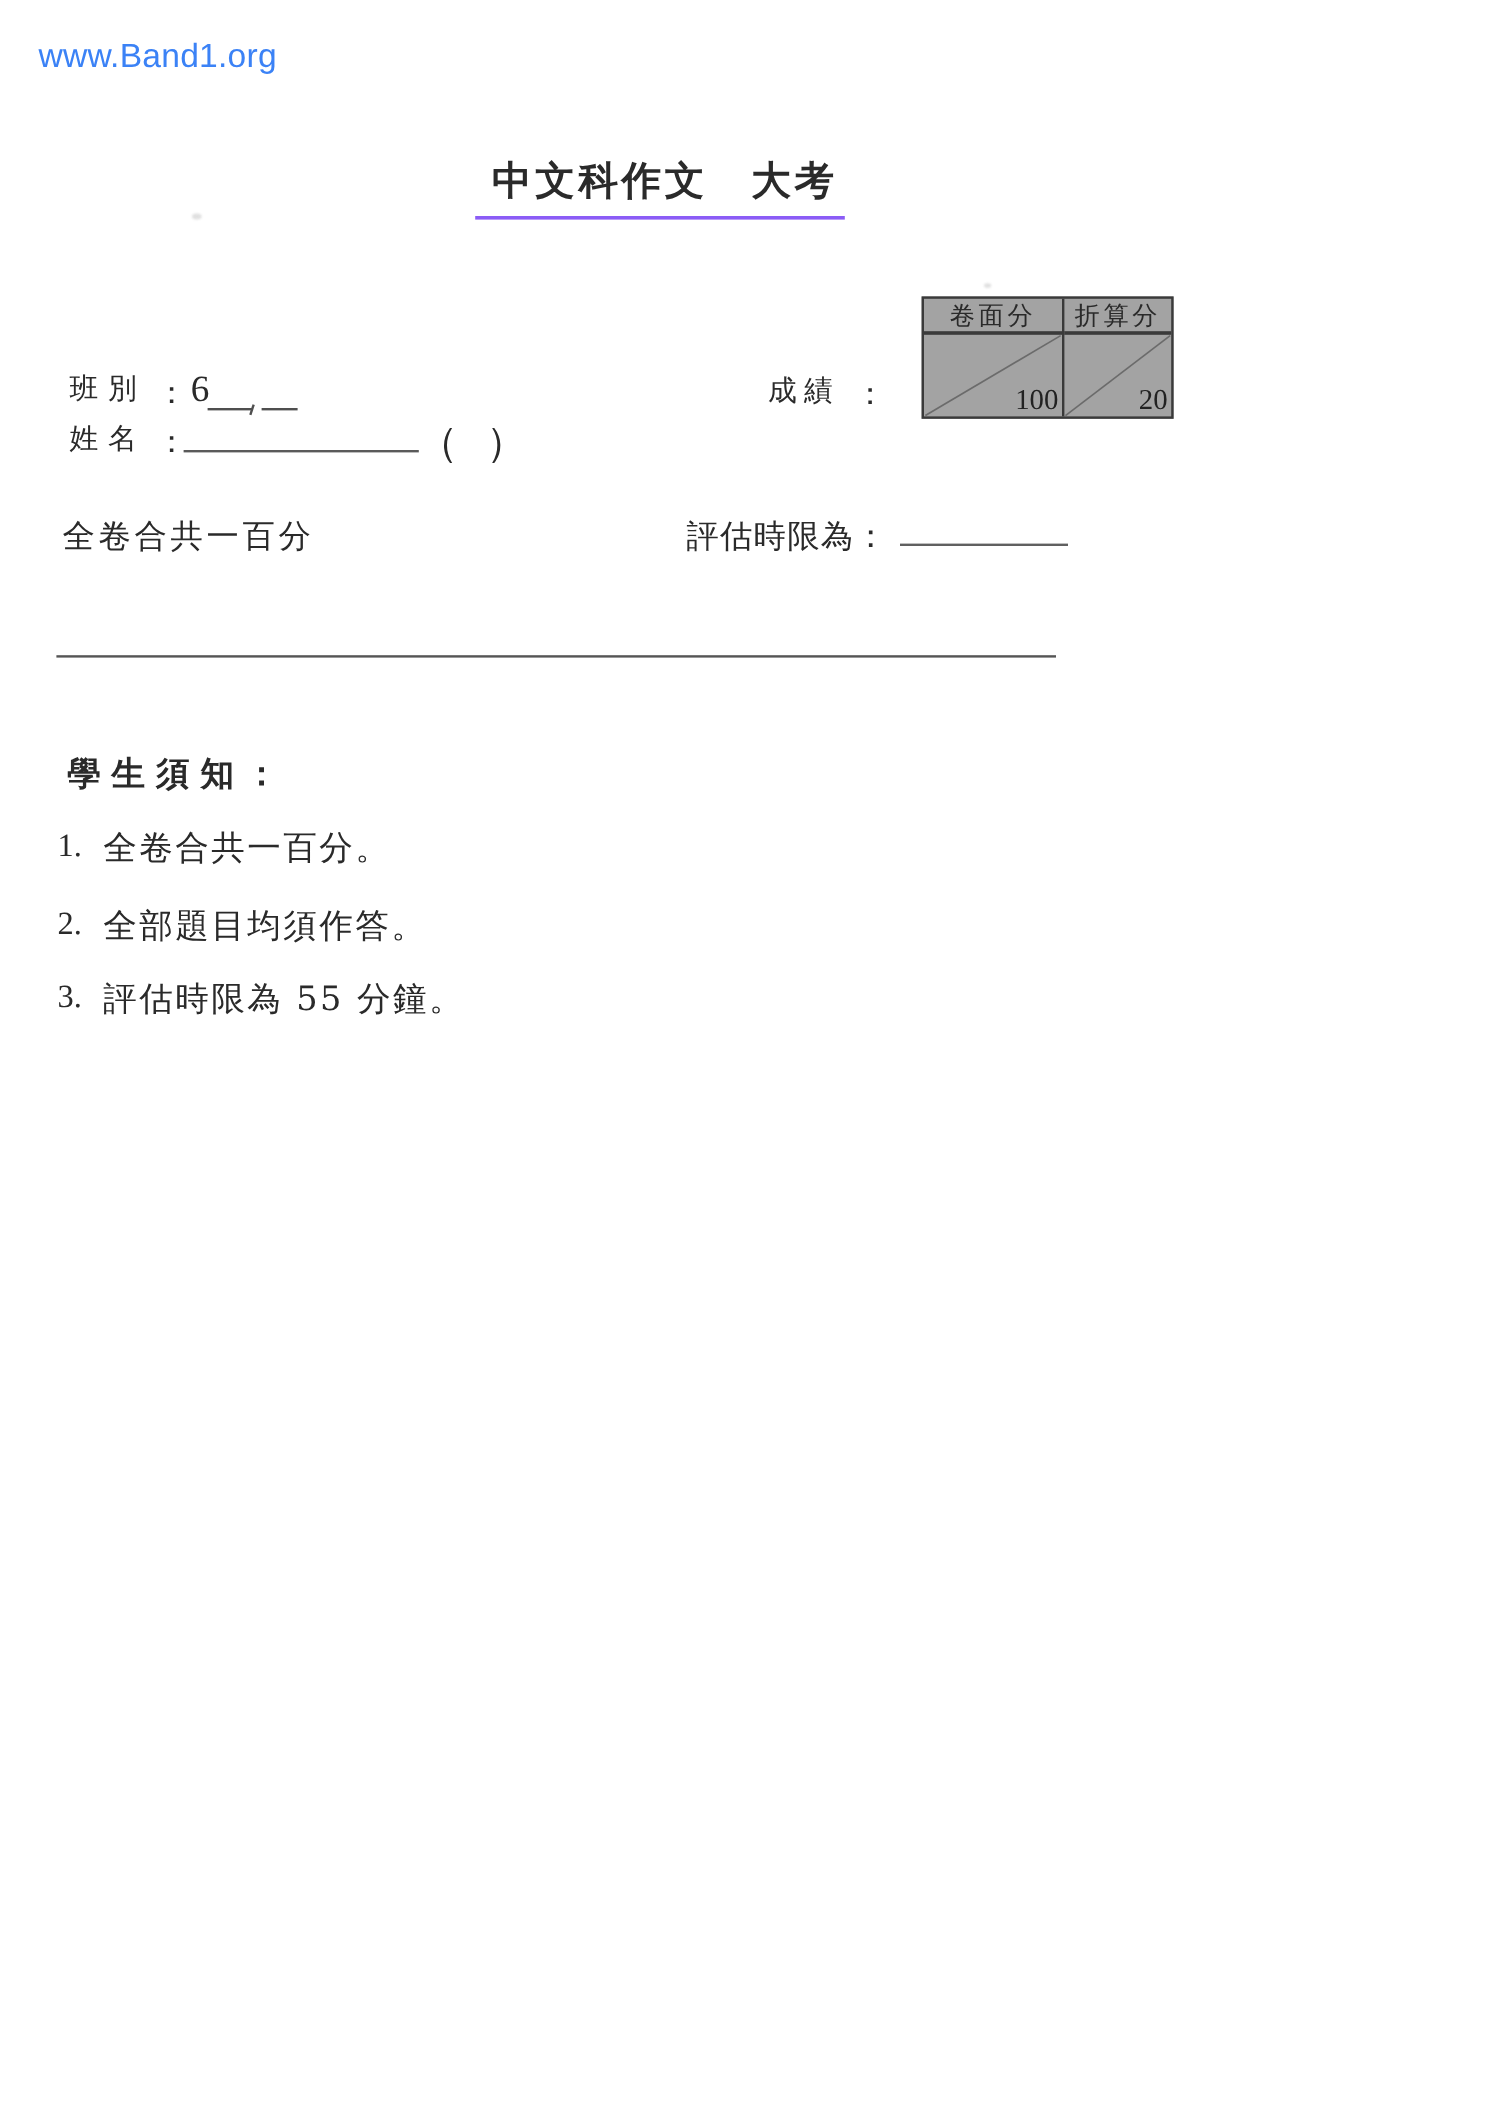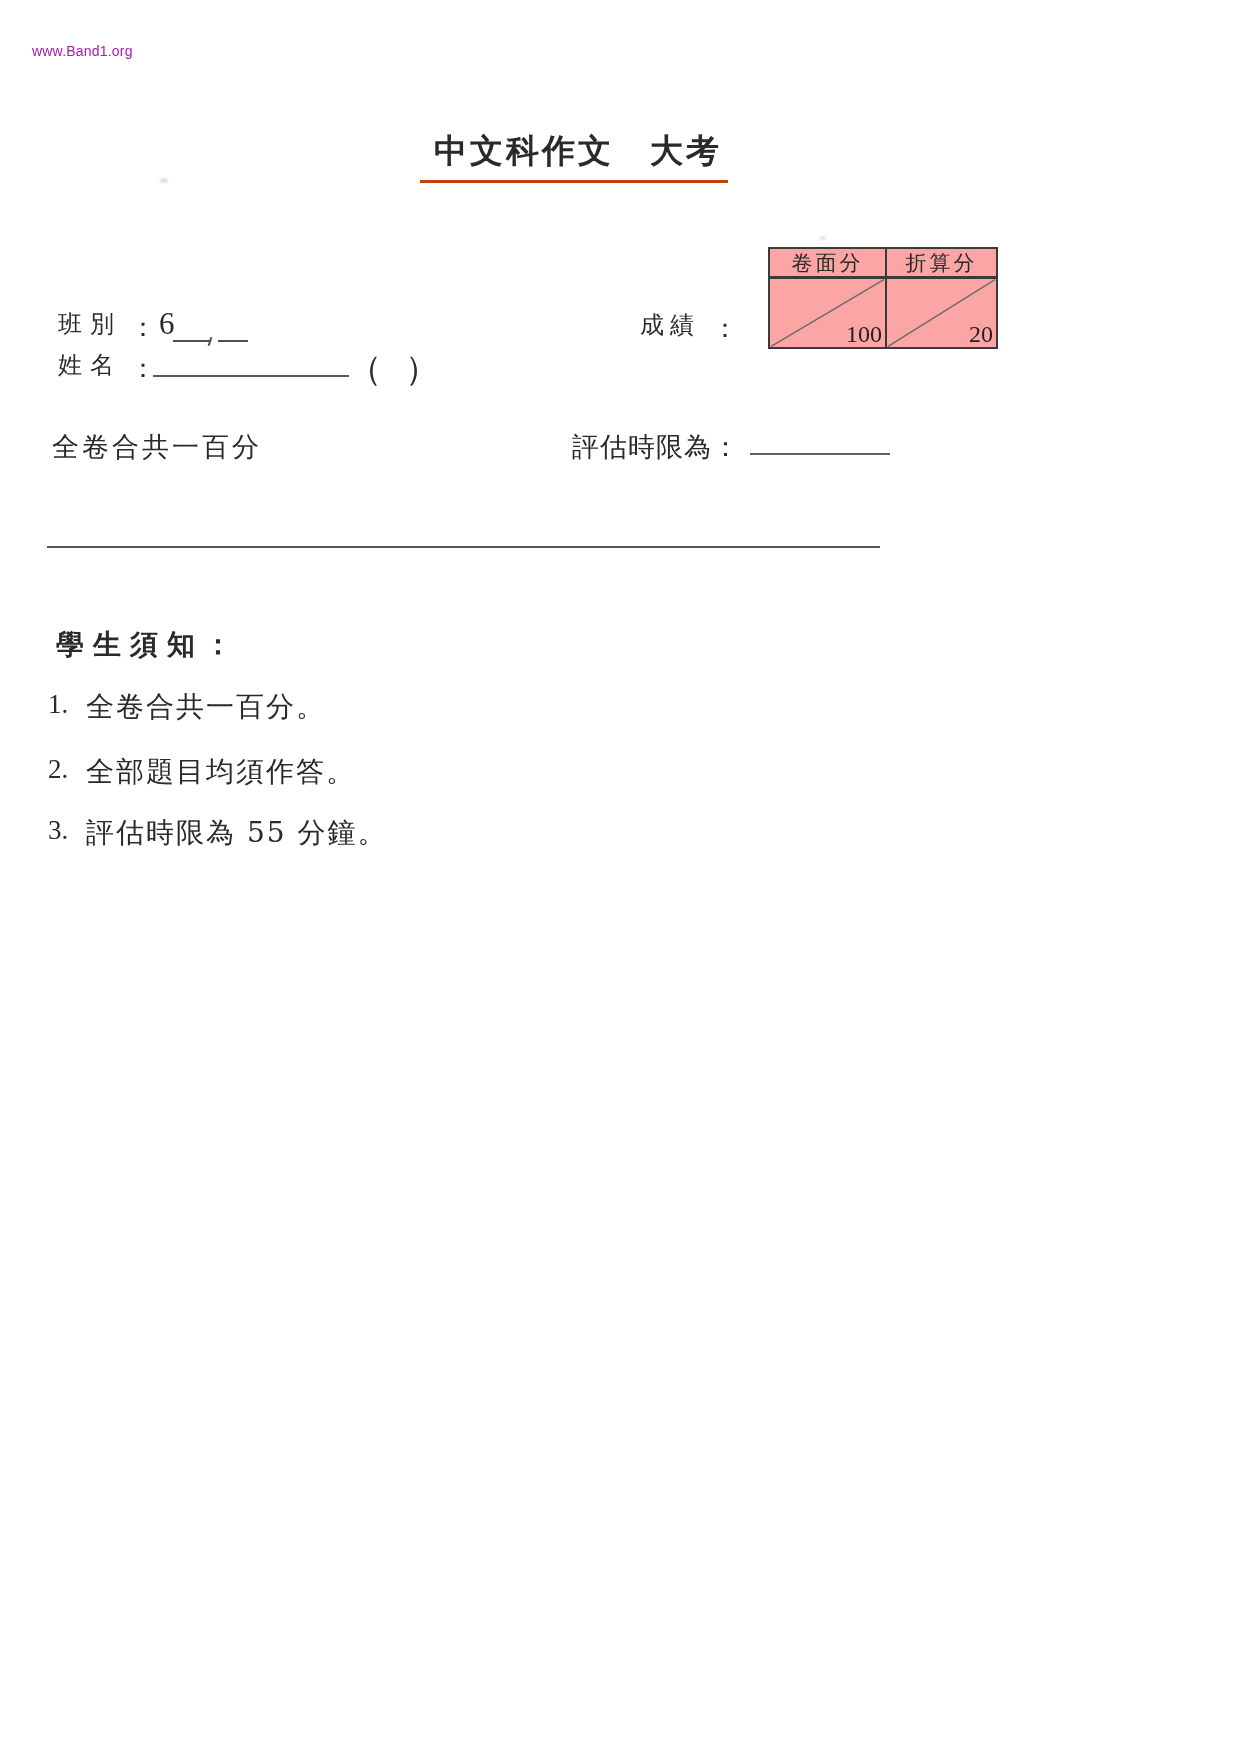--- a/index.html
+++ b/index.html
@@ -14,45 +14,45 @@
     width:1240px;height:1754px;
     background:#ffffff;
     margin:0 auto;
     overflow:hidden;
     color:var(--ink);
   }
   .abs{position:absolute;}
 
   
   .watermark{
-    left:32px;top:43px;
+    left:32px;top:31px;
     font-family:"Liberation Sans","DejaVu Sans",sans-serif;
-    font-size:14px;color:#a21caf;letter-spacing:0.2px;
+    font-size:28px;color:#3b82f6;letter-spacing:0.2px;
   }
 
   
   .doc-title{
-    left:420px;top:129px;
+    left:396px;top:129px;
     font-size:33px;font-weight:bold;letter-spacing:3px;
     padding:0 6px 6px 14px;
-    border-bottom:3px solid #c2410c;
+    border-bottom:3px solid #8b5cf6;
     white-space:nowrap;
   }
 
   
   .speck{border-radius:50%;background:#c6c6c6;opacity:.55;filter:blur(1px);}
 
   
   .score-table{
-    left:768px;top:247px;width:230px;height:102px;
+    left:768px;top:247px;width:210px;height:102px;
     display:grid;
     grid-template-columns:117px 1fr;
     grid-template-rows:30px 1fr;
     border:2px solid #3a3a3a;
-    background:#fca5a5;
+    background:#a3a3a3;
   }
   .score-table .hcell{
     font-size:21px;letter-spacing:3px;
     display:flex;align-items:center;justify-content:center;
     border-bottom:3px solid #3a3a3a;
     padding-top:1px;
   }
   .score-table .hcell.first{border-right:2px solid #3a3a3a;}
   .score-table .bcell{position:relative;}
   .score-table .bcell.first{border-right:2px solid #3a3a3a;}

